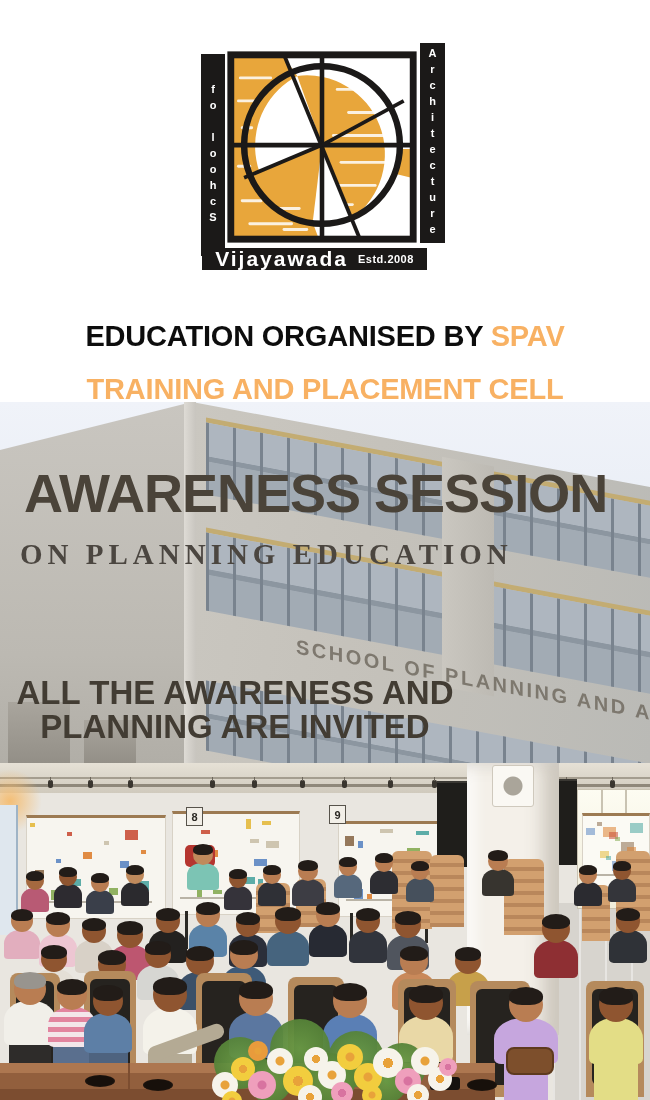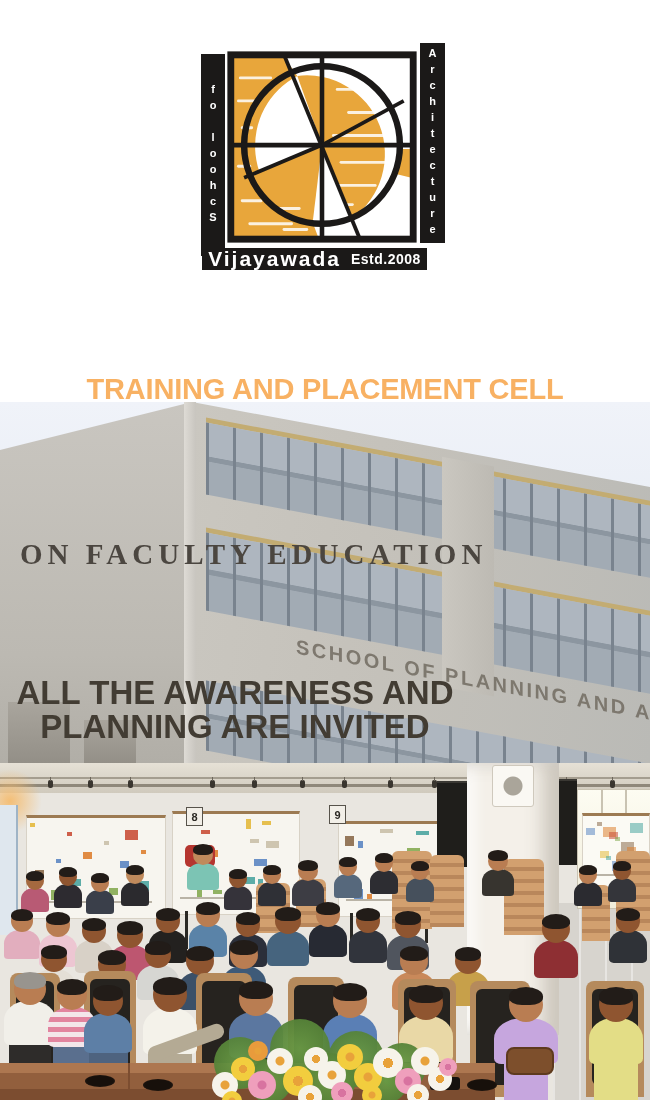--- a/index.html
+++ b/index.html
@@ -9,21 +9,21 @@
 
   
   #logo{left:199px;top:8px;width:252px;height:256px;}
   .bar{background:#1b1918;color:#fff;font-weight:bold;display:flex;align-items:center;justify-content:center;}
   #logo-top{left:5px;top:10px;width:213px;height:23px;font-size:13px;letter-spacing:7px;word-spacing:8px;}
   #logo-left{left:2px;top:46px;width:24px;height:202px;}
   #logo-right{left:221px;top:35px;width:25px;height:200px;}
   .vbar{writing-mode:vertical-rl;text-orientation:upright;font-size:11px;letter-spacing:4px;}
   #logo-bottom{left:3px;top:240px;width:225px;height:22px;gap:10px;}
   #logo-bottom .big{font-size:21px;letter-spacing:2px;}
-  #logo-bottom .small{font-size:14px;letter-spacing:0.5px;}
+  #logo-bottom .small{font-size:11px;letter-spacing:0.5px;}
   #emblem{left:28px;top:43px;width:190px;height:192px;}
 
   
   .headline{left:0;width:650px;text-align:center;font-weight:bold;font-size:29px;
             letter-spacing:-0.2px;color:var(--ink);}
   .accent{color:var(--accent);}
 
   
   #banner{left:0;top:402px;width:650px;height:361px;overflow:hidden;background:linear-gradient(180deg,#f0f3f9,#dde4f0);}
   #face-right{left:0;top:0;width:650px;height:361px;
@@ -95,40 +95,42 @@
         <line x1="50" y1="2" x2="50" y2="98" stroke-width="2.4"></line>
         <line x1="2" y1="49" x2="98" y2="49" stroke-width="2.4"></line>
         <line x1="30" y1="2" x2="70" y2="98" stroke-width="2"></line>
         <line x1="50" y1="49" x2="93" y2="26" stroke-width="2"></line>
         <line x1="50" y1="49" x2="9" y2="66" stroke-width="2"></line>
         <rect x="2" y="2" width="96" height="96" stroke-width="3.6"></rect>
       </g>
     </svg>
   </div>
 
+  <div class="abs headline" style="top:320px"><span>EDUCATION ORGANISED BY </span><span class="accent">SPAV</span></div>
   <div class="abs headline accent" style="top:373px">TRAINING AND PLACEMENT CELL</div>
 
   <div id="banner" class="abs">
     <div id="face-right" class="abs">
       <div id="skew-wrap" class="abs">
         <div class="abs sill" style="top:13px"></div>
         <div class="abs winstrip" style="top:18px;height:72px"></div>
         <div class="abs sill" style="top:123px"></div>
         <div class="abs winstrip" style="top:128px;height:78px"></div>
         <div class="abs winstrip" style="top:276px;height:70px"></div>
         <div id="pier" class="abs"></div>
         <div id="building-sign" class="abs">SCHOOL OF PLANNING AND ARC</div>
       </div>
     </div>
     <div id="face-left" class="abs">
       <div class="abs recess" style="left:8px;top:300px;width:62px;height:61px"></div>
       <div class="abs recess" style="left:84px;top:318px;width:52px;height:43px"></div>
     </div>
     <div id="corner-band" class="abs"></div>
-    <div id="banner-subtitle" class="abs">ON FACULTY EDUCATION</div>
+    <div id="banner-title" class="abs">AWARENESS SESSION</div>
+    <div id="banner-subtitle" class="abs">ON PLANNING EDUCATION</div>
     <div class="abs invite" style="top:272px">ALL THE AWARENESS AND</div>
     <div class="abs invite" style="top:306px">PLANNING ARE INVITED</div>
   </div>
 
   <div id="photo" class="abs">
     <div style="position: absolute; left: 0px; top: 0px; width: 650px; height: 30px; background: linear-gradient(rgb(230, 225, 214), rgb(208, 202, 189));"></div>
       <div style="position: absolute; left: 0px; top: 14px; width: 650px; height: 2px; background: rgb(164, 157, 143);"></div>
       <div style="position: absolute; left: 0px; top: 21px; width: 650px; height: 3px; background: rgb(143, 136, 122);"></div>
       <div style="position: absolute; left: 48px; top: 17px; width: 5px; height: 8px; background: rgb(58, 54, 47); border-radius: 2px;"></div>
       <div style="position: absolute; left: 50px; top: 14px; width: 1px; height: 4px; background: rgb(109, 103, 92);"></div>

